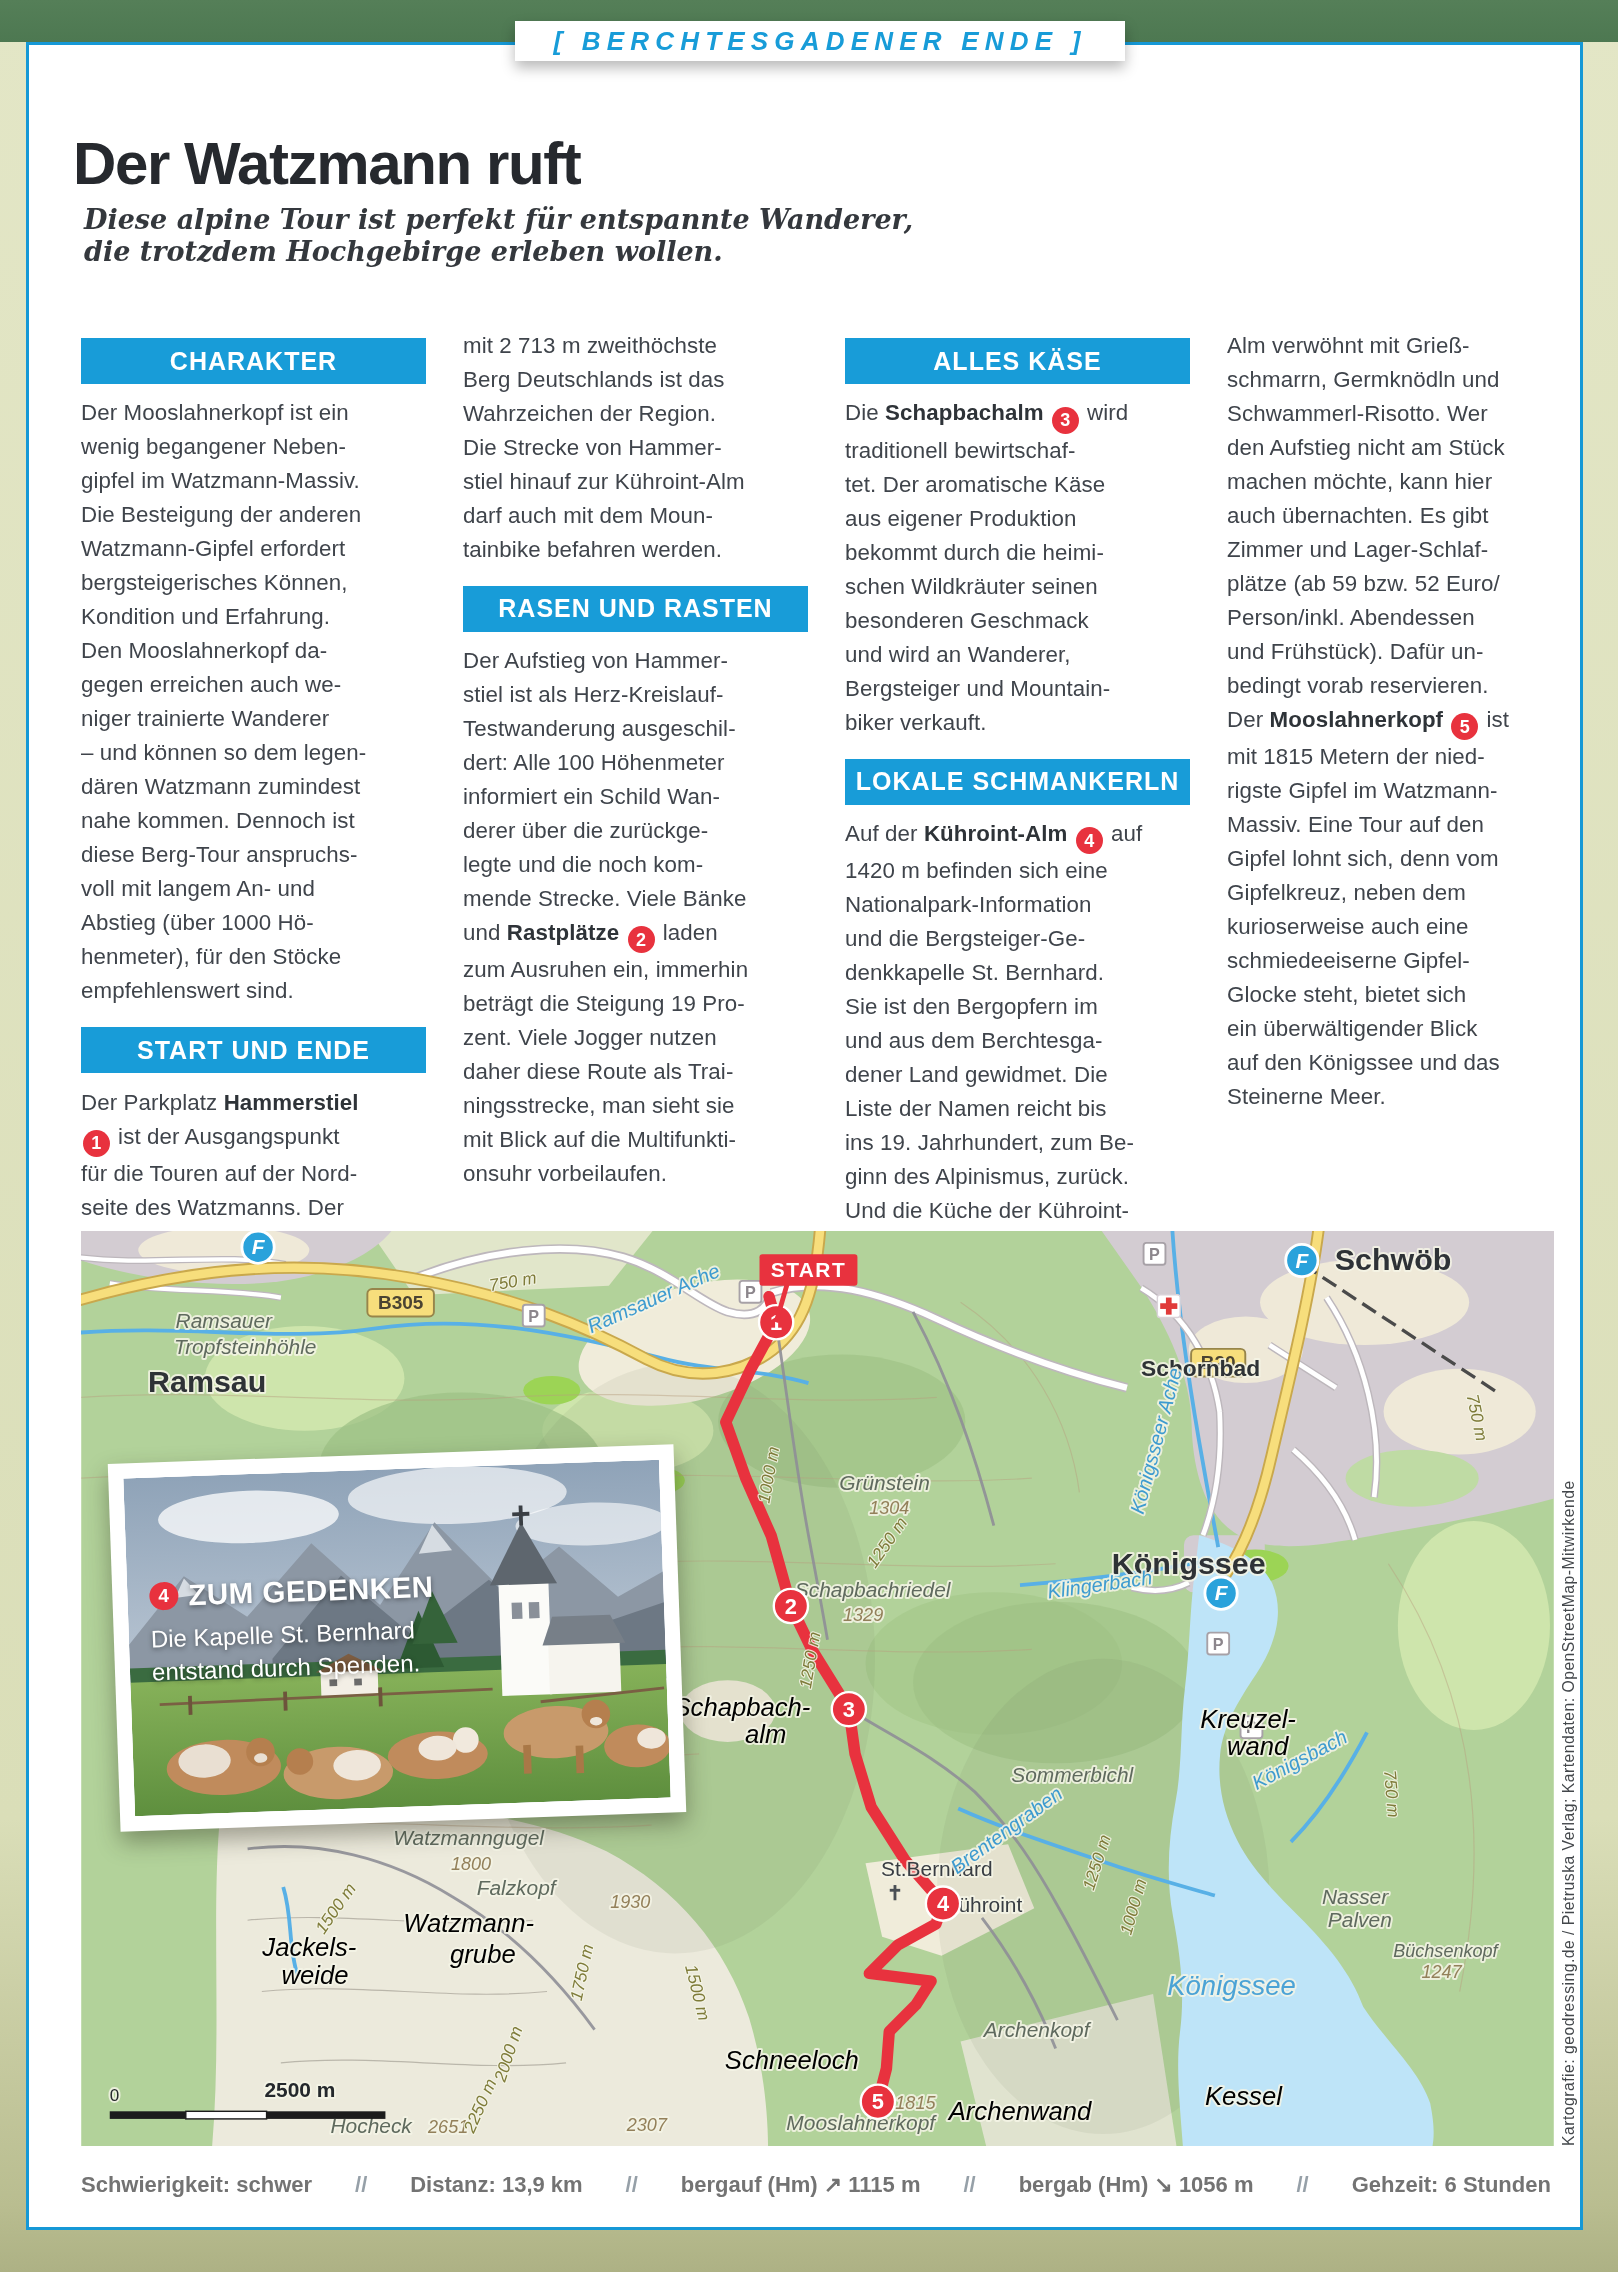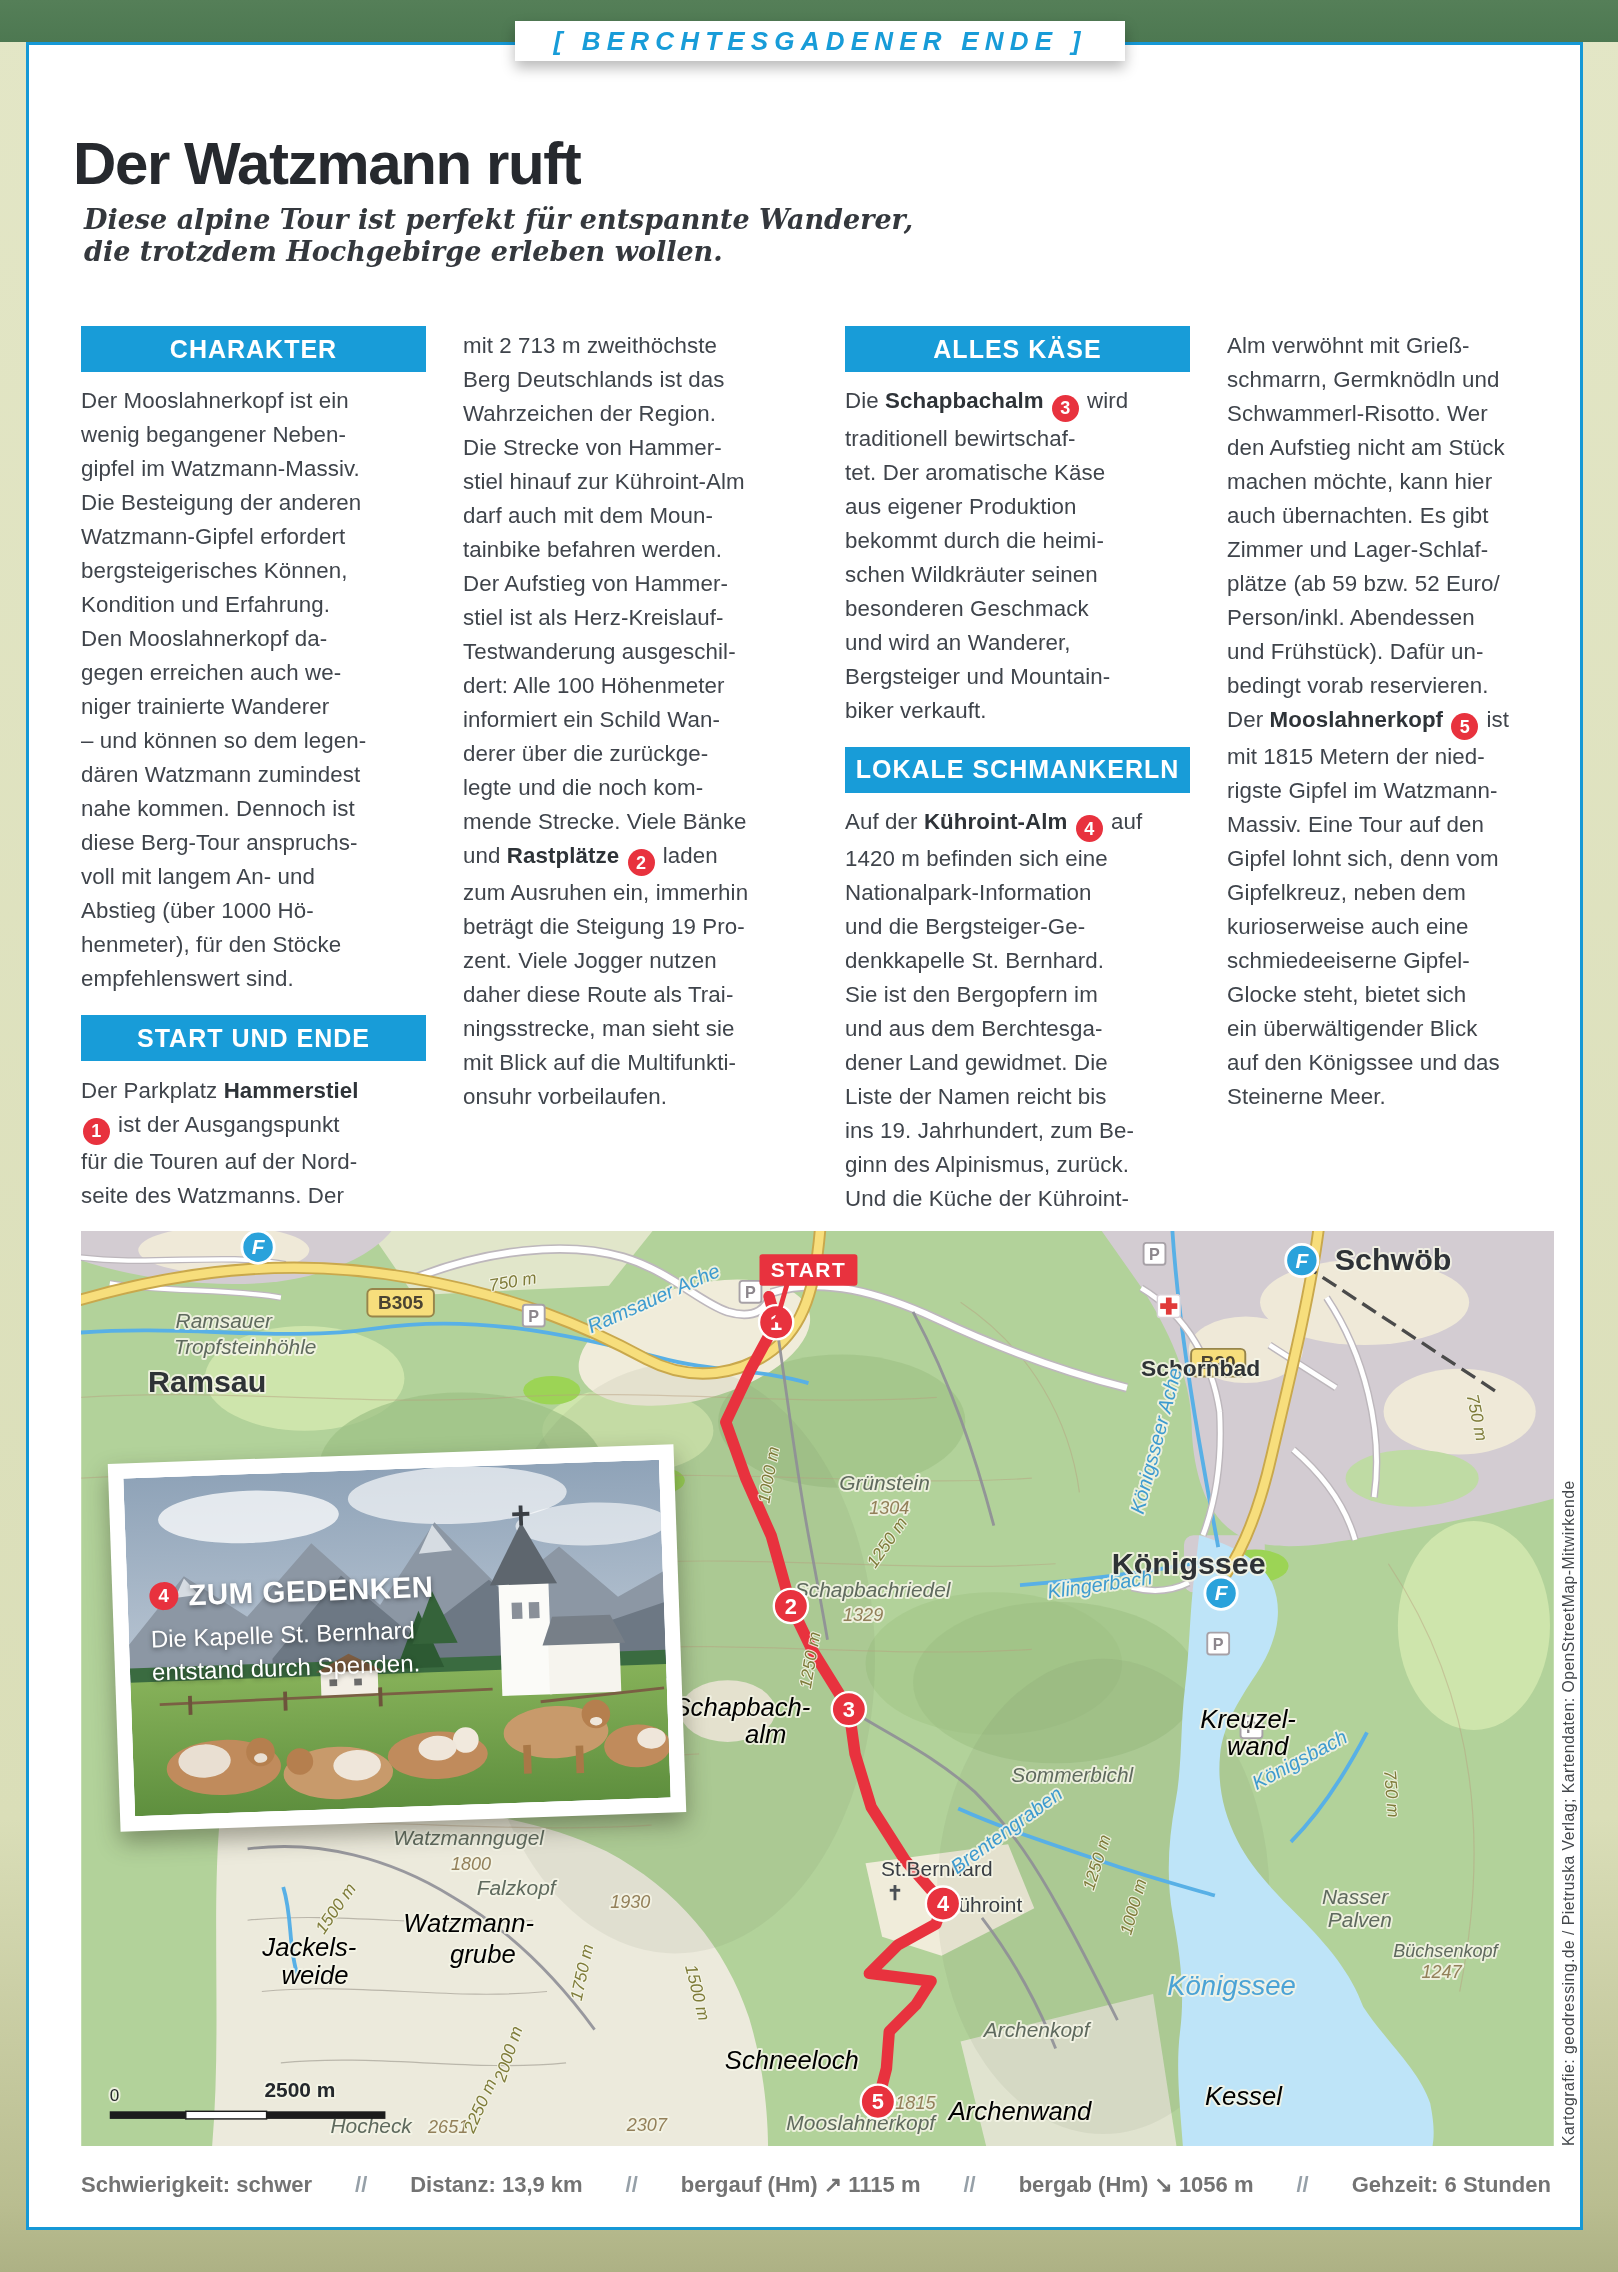--- a/index.html
+++ b/index.html
@@ -17,21 +17,21 @@
   .region-badge span{font-size:26px;font-weight:bold;font-style:italic;color:#189cd8;letter-spacing:6.2px;white-space:nowrap;}
   
   .title{position:absolute;left:73px;top:129px;z-index:2;font-size:60px;font-weight:bold;color:#26292e;letter-spacing:-1.4px;}
   .subtitle{position:absolute;left:84px;top:204px;z-index:2;font-family:"DejaVu Serif",serif;font-style:italic;font-weight:bold;
         font-size:27px;line-height:32px;color:#34383d;white-space:pre-line;}
   
   #columns{position:absolute;left:81px;top:326px;width:1489px;z-index:2;
         display:grid;grid-template-columns:repeat(4,345px);column-gap:37px;}
   .band{height:46px;margin:19px 0 12.4px 0;background:#189cd8;display:flex;align-items:center;justify-content:center;
         color:#fff;font-size:25px;font-weight:bold;letter-spacing:1px;white-space:nowrap;}
-  .col > .band:first-child{margin-top:0;}
+  .col > .band:first-child{margin-top:12px;}
   .para{font-size:22.3px;line-height:34px;color:#3f444b;white-space:pre-line;letter-spacing:0.1px;}
   .col > .para:first-child{margin-top:2.9px;}
   .seg-b{font-weight:bold;color:#2e3338;}
   .num-badge{display:inline-flex;width:27px;height:27px;border-radius:50%;background:#e8323e;color:#fff;
         font-weight:bold;font-size:18px;align-items:center;justify-content:center;vertical-align:-5.7px;margin:0 1.9px;}
   
   #map{position:absolute;left:81px;top:1231px;width:1473px;height:915px;z-index:2;}
   #map svg{display:block;}
   svg text{font-family:"Liberation Sans",sans-serif;paint-order:stroke fill;stroke:rgba(245,244,230,.85);stroke-width:8px;stroke-linejoin:round;}
   .ml-town-xl{font-size:64px;font-weight:bold;fill:#2e3236;}
@@ -119,20 +119,21 @@
 seite des Watzmanns. Der</span></div>
     </div>
     <div class="col">
       <div class="para"><span>mit 2 713 m zweithöchste
 Berg Deutschlands ist das
 Wahrzeichen der Region.
 Die Strecke von Hammer-
 stiel hinauf zur Kühroint-Alm
 darf auch mit dem Moun-
 tainbike befahren werden.</span></div>
+      <div class="band">RASEN UND RASTEN</div>
       <div class="para"><span>Der Aufstieg von Hammer-
 stiel ist als Herz-Kreislauf-
 Testwanderung ausgeschil-
 dert: Alle 100 Höhenmeter
 informiert ein Schild Wan-
 derer über die zurückge-
 legte und die noch kom-
 mende Strecke. Viele Bänke
 und </span><span class="seg-b">Rastplätze</span><span> </span><span class="num-badge">2</span><span> laden
 zum Ausruhen ein, immerhin

